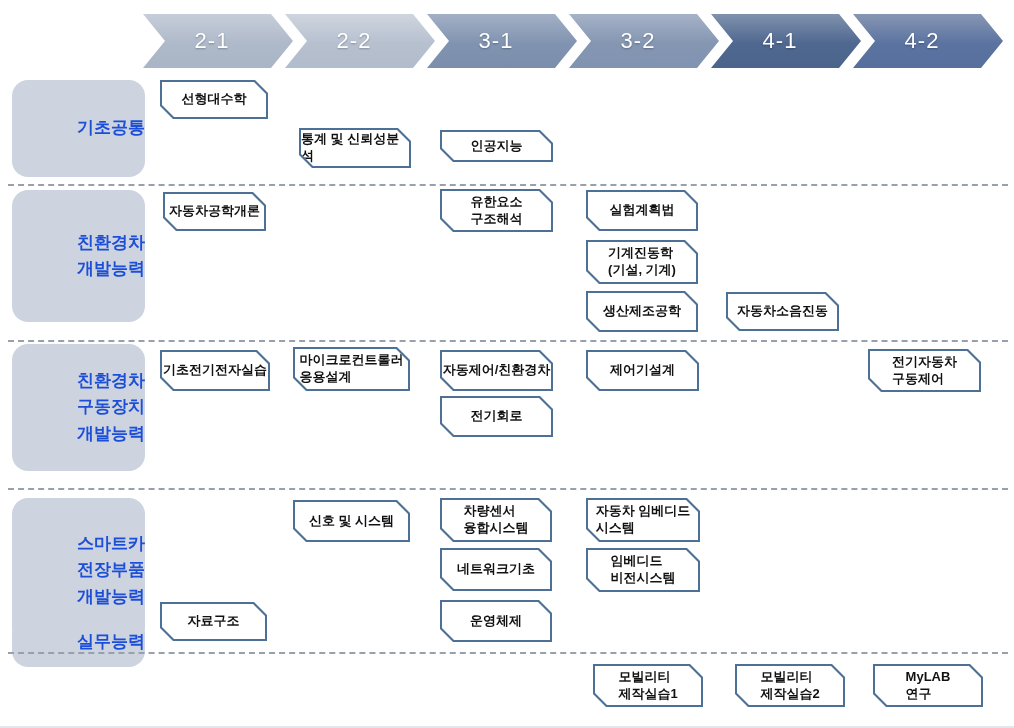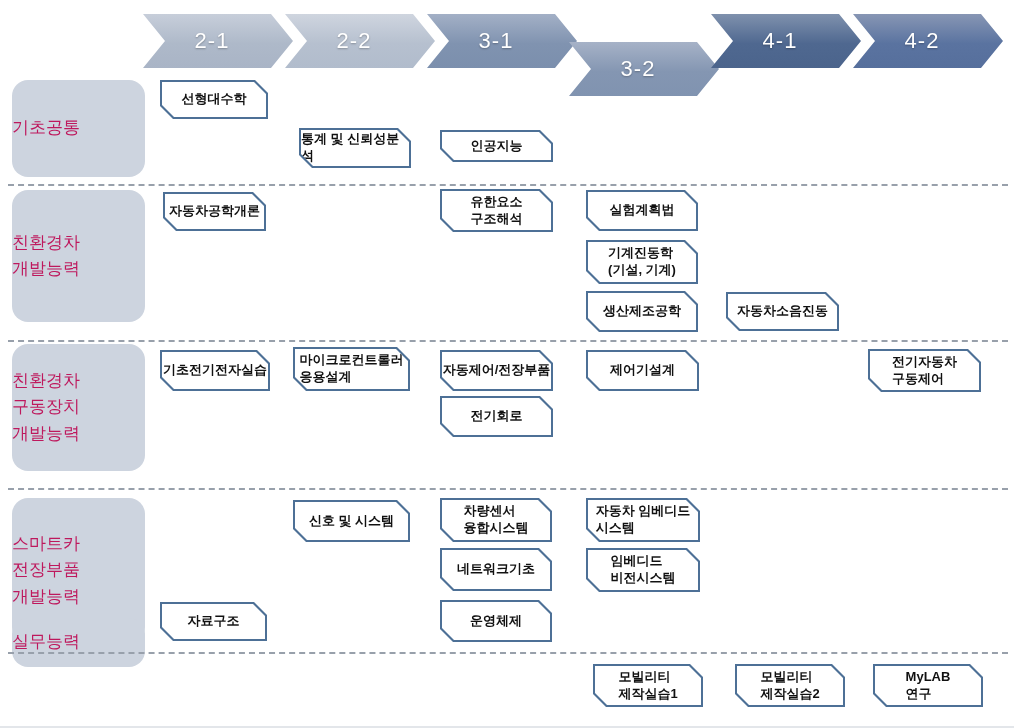--- a/index.html
+++ b/index.html
@@ -8,28 +8,28 @@
 
   
   .chev{position:absolute;top:14px;height:54px;width:150px;
         clip-path:polygon(0 0,calc(100% - 22px) 0,100% 50%,calc(100% - 22px) 100%,0 100%,22px 50%);
         display:flex;align-items:center;justify-content:center;
         color:#fff;font-size:22px;letter-spacing:1px;padding-right:12px;box-sizing:border-box;
         text-shadow:0 1px 2px rgba(0,0,0,.28);}
   .chev-0{left:143px;background:linear-gradient(#c7ceda 0%,#aeb9c9 55%,#a9b4c6 100%);}
   .chev-1{left:285px;background:linear-gradient(#cfd5df 0%,#b6c0cf 55%,#b1bccc 100%);}
   .chev-2{left:427px;background:linear-gradient(#a3b0c6 0%,#8093b0 55%,#7b8fad 100%);}
-  .chev-3{left:569px;background:linear-gradient(#a6b2c7 0%,#8496b2 55%,#8093b0 100%);margin-top:28px;}
+  .chev-3{left:569px;background:linear-gradient(#a6b2c7 0%,#8496b2 55%,#8093b0 100%);}
   .chev-4{left:711px;background:linear-gradient(#7f91ad 0%,#4f6890 55%,#4b648c 100%);}
   .chev-5{left:853px;background:linear-gradient(#8796b4 0%,#5a73a0 55%,#566f9c 100%);align-items:center;}
 
   
   .cat{position:absolute;left:12px;width:133px;background:#cdd4df;border-radius:16px;
-       display:flex;align-items:center;justify-content:flex-start;text-align:center;
-       font-weight:normal;font-size:17px;color:#be185d;}
+       display:flex;align-items:center;justify-content:flex-end;text-align:center;
+       font-weight:bold;font-size:17px;color:#1d4ed8;}
   .cat span{white-space:pre-line;line-height:1.55;}
   .cat-0{top:80px;height:97px;}
   .cat-1{top:190px;height:132px;}
   .cat-2{top:344px;height:127px;}
   .cat-3{top:498px;height:145px;}
   .cat-4{top:618px;height:49px;}
 
   
   .divider{position:absolute;left:8px;width:1000px;height:0;border-top:2px dashed #98a0ab;}
   .div-0{top:184px;}
@@ -152,21 +152,21 @@
       </div>
     </div>
   <div class="course" style="left:293px;top:347px;width:117px;height:44px">
       <div class="course-inner">
         <span>마이크로컨트롤러
 응용설계</span>
       </div>
     </div>
   <div class="course" style="left:440px;top:350px;width:113px;height:41px">
       <div class="course-inner">
-        <span>자동제어/전장부품</span>
+        <span>자동제어/친환경차</span>
       </div>
     </div>
   <div class="course" style="left:440px;top:396px;width:113px;height:41px">
       <div class="course-inner">
         <span>전기회로</span>
       </div>
     </div>
   <div class="course" style="left:586px;top:350px;width:113px;height:41px">
       <div class="course-inner">
         <span>제어기설계</span>

